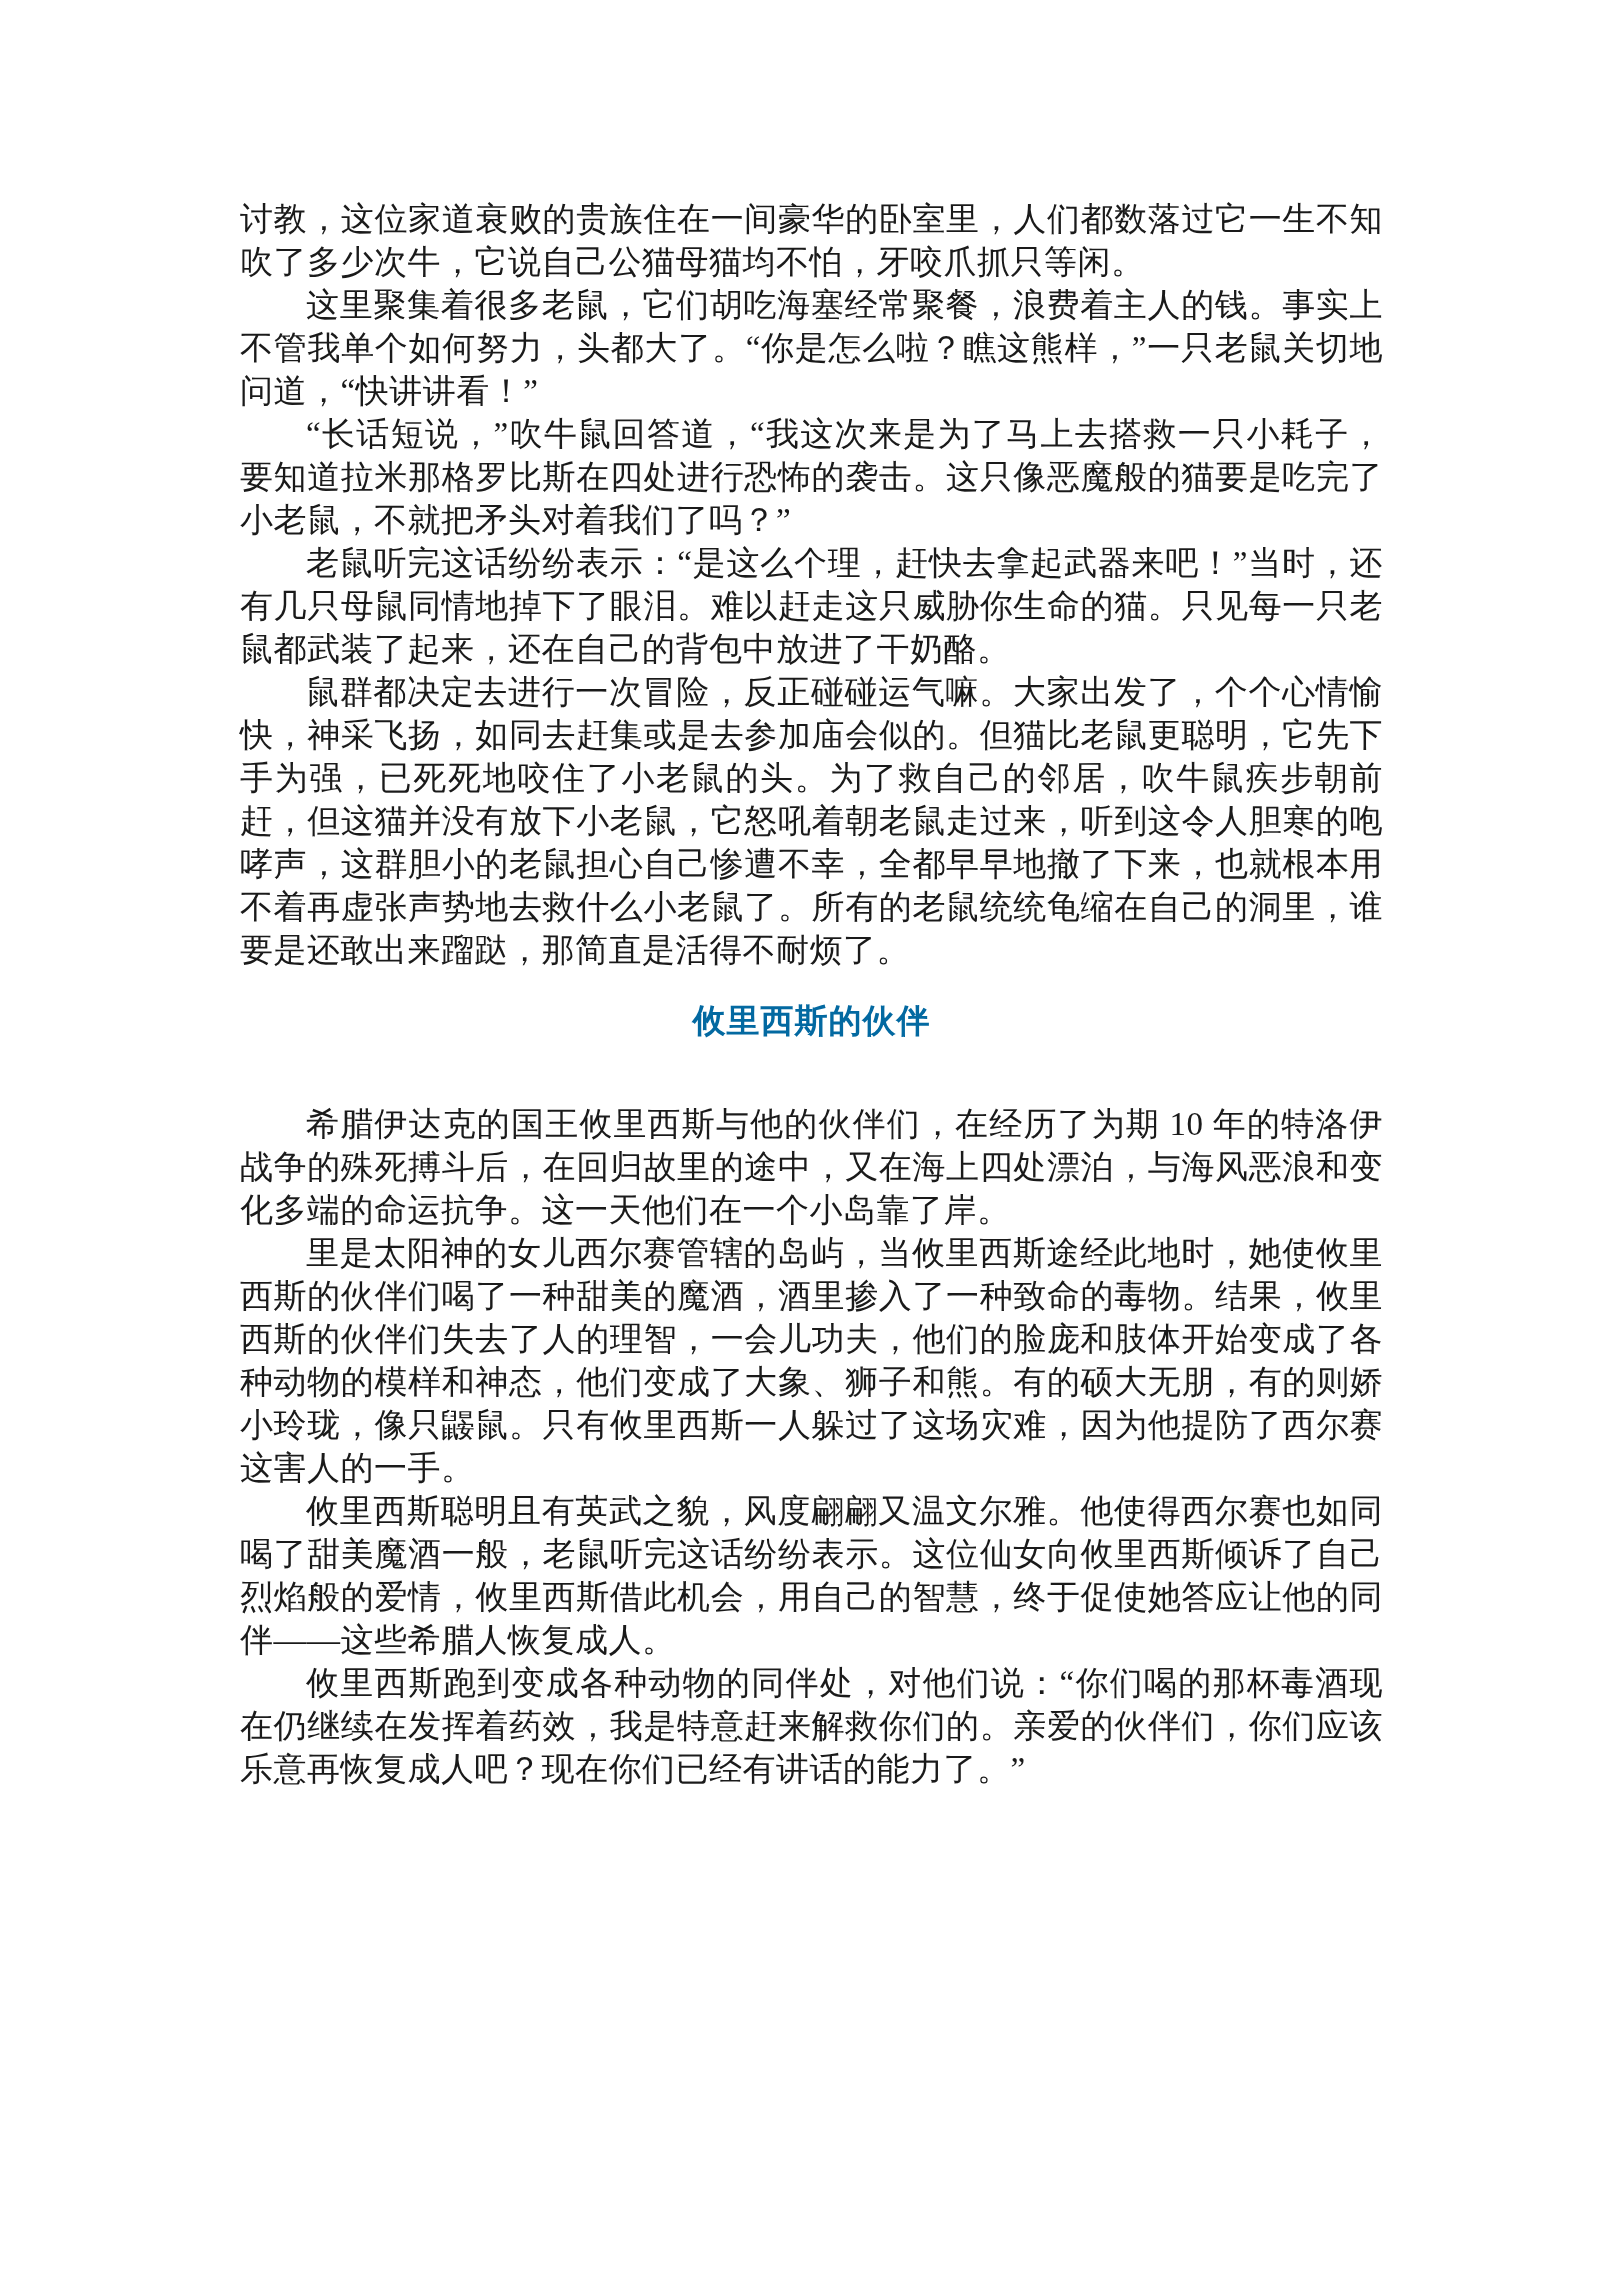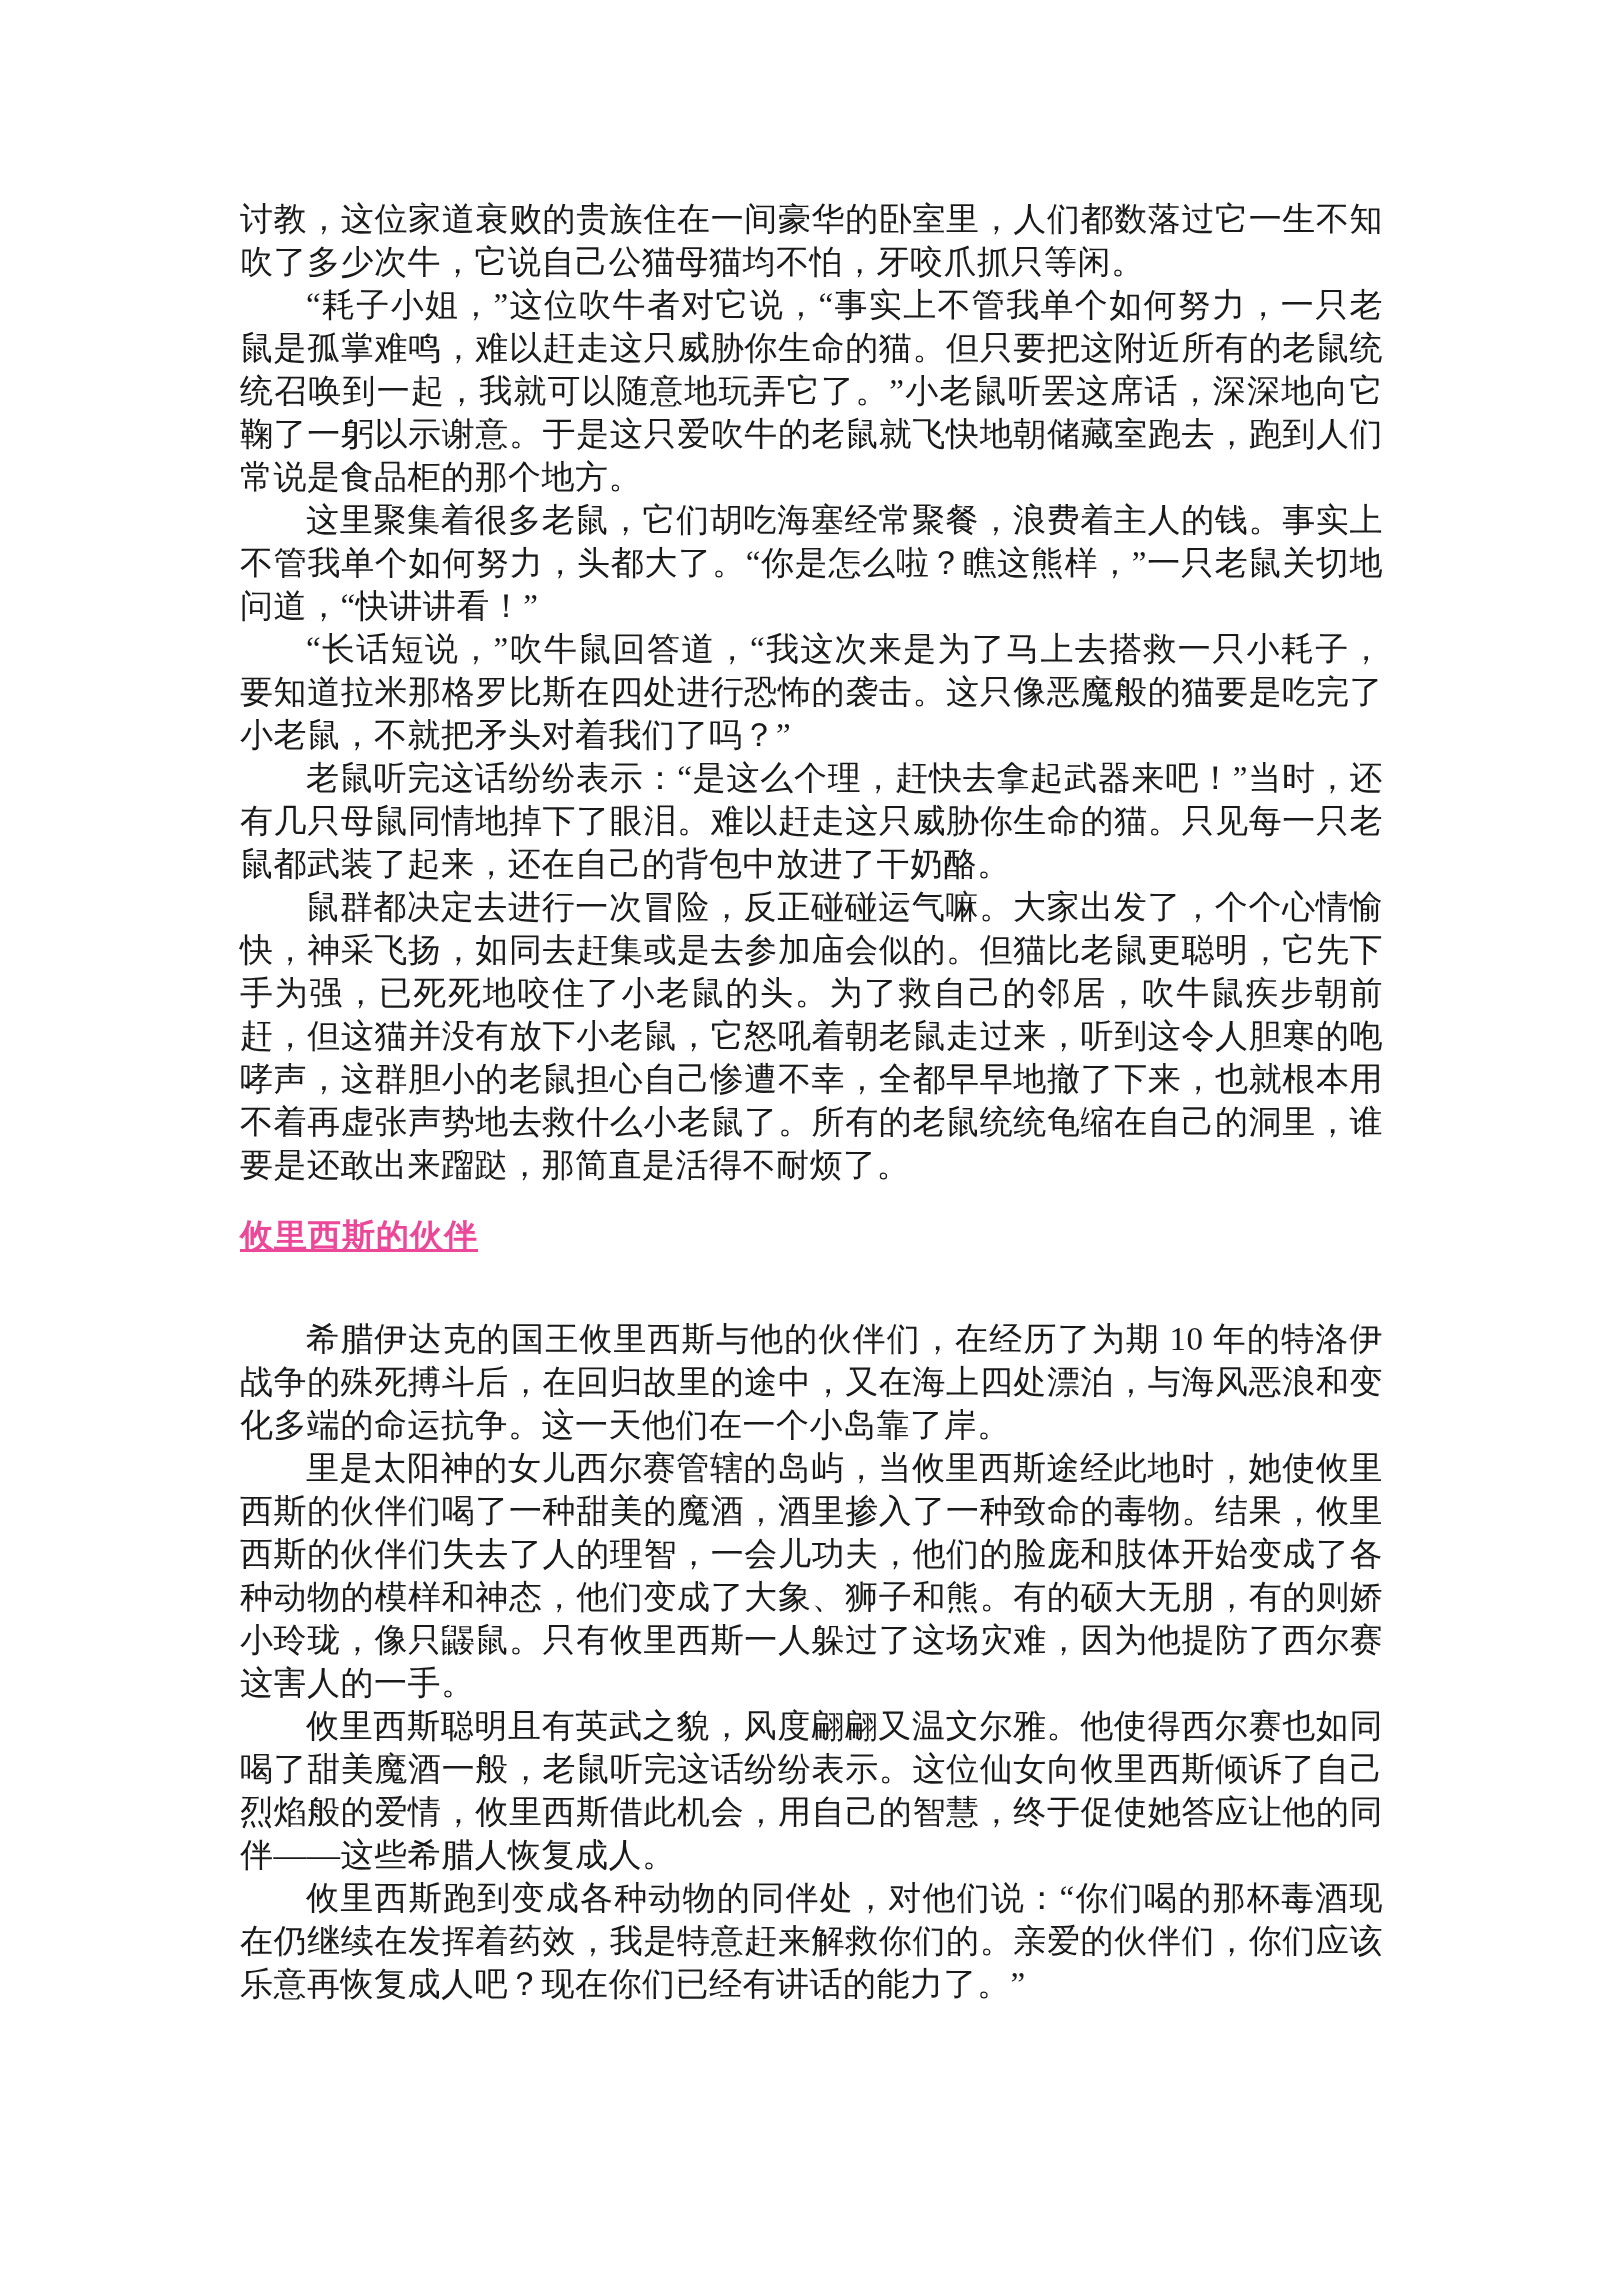--- a/index.html
+++ b/index.html
@@ -32,34 +32,33 @@
     text-indent: 2em;
   }
   .text-column p.continuation {
     text-indent: 0;
   }
   .story-heading {
     font-family: "DejaVu Sans", "Liberation Sans", sans-serif;
     font-weight: 700;
     font-size: 33px;
     line-height: 43px;
+    text-align: center;
     margin: 27.4px 0 61px 0;
-    color: #ec4899;
+    color: #0369a1;
     letter-spacing: 1px;
-    text-decoration: underline;
   }
 </style>
 </head>
 <body>
 
 <div class="page">
   <div class="text-column">
 
     <p class="continuation">讨教，这位家道衰败的贵族住在一间豪华的卧室里，人们都数落过它一生不知吹了多少次牛，它说自己公猫母猫均不怕，牙咬爪抓只等闲。</p>
-    <p>“耗子小姐，”这位吹牛者对它说，“事实上不管我单个如何努力，一只老鼠是孤掌难鸣，难以赶走这只威胁你生命的猫。但只要把这附近所有的老鼠统统召唤到一起，我就可以随意地玩弄它了。”小老鼠听罢这席话，深深地向它鞠了一躬以示谢意。于是这只爱吹牛的老鼠就飞快地朝储藏室跑去，跑到人们常说是食品柜的那个地方。</p>
     <p>这里聚集着很多老鼠，它们胡吃海塞经常聚餐，浪费着主人的钱。事实上不管我单个如何努力，头都大了。“你是怎么啦？瞧这熊样，”一只老鼠关切地问道，“快讲讲看！”</p>
     <p>“长话短说，”吹牛鼠回答道，“我这次来是为了马上去搭救一只小耗子，要知道拉米那格罗比斯在四处进行恐怖的袭击。这只像恶魔般的猫要是吃完了小老鼠，不就把矛头对着我们了吗？”</p>
     <p>老鼠听完这话纷纷表示：“是这么个理，赶快去拿起武器来吧！”当时，还有几只母鼠同情地掉下了眼泪。难以赶走这只威胁你生命的猫。只见每一只老鼠都武装了起来，还在自己的背包中放进了干奶酪。</p>
     <p>鼠群都决定去进行一次冒险，反正碰碰运气嘛。大家出发了，个个心情愉快，神采飞扬，如同去赶集或是去参加庙会似的。但猫比老鼠更聪明，它先下手为强，已死死地咬住了小老鼠的头。为了救自己的邻居，吹牛鼠疾步朝前赶，但这猫并没有放下小老鼠，它怒吼着朝老鼠走过来，听到这令人胆寒的咆哮声，这群胆小的老鼠担心自己惨遭不幸，全都早早地撤了下来，也就根本用不着再虚张声势地去救什么小老鼠了。所有的老鼠统统龟缩在自己的洞里，谁要是还敢出来蹓跶，那简直是活得不耐烦了。</p>
 
     <h2 class="story-heading">攸里西斯的伙伴</h2>
 
     <p>希腊伊达克的国王攸里西斯与他的伙伴们，在经历了为期 10 年的特洛伊战争的殊死搏斗后，在回归故里的途中，又在海上四处漂泊，与海风恶浪和变化多端的命运抗争。这一天他们在一个小岛靠了岸。</p>
     <p>里是太阳神的女儿西尔赛管辖的岛屿，当攸里西斯途经此地时，她使攸里西斯的伙伴们喝了一种甜美的魔酒，酒里掺入了一种致命的毒物。结果，攸里西斯的伙伴们失去了人的理智，一会儿功夫，他们的脸庞和肢体开始变成了各种动物的模样和神态，他们变成了大象、狮子和熊。有的硕大无朋，有的则娇小玲珑，像只鼹鼠。只有攸里西斯一人躲过了这场灾难，因为他提防了西尔赛这害人的一手。</p>
     <p>攸里西斯聪明且有英武之貌，风度翩翩又温文尔雅。他使得西尔赛也如同喝了甜美魔酒一般，老鼠听完这话纷纷表示。这位仙女向攸里西斯倾诉了自己烈焰般的爱情，攸里西斯借此机会，用自己的智慧，终于促使她答应让他的同伴——这些希腊人恢复成人。</p>

